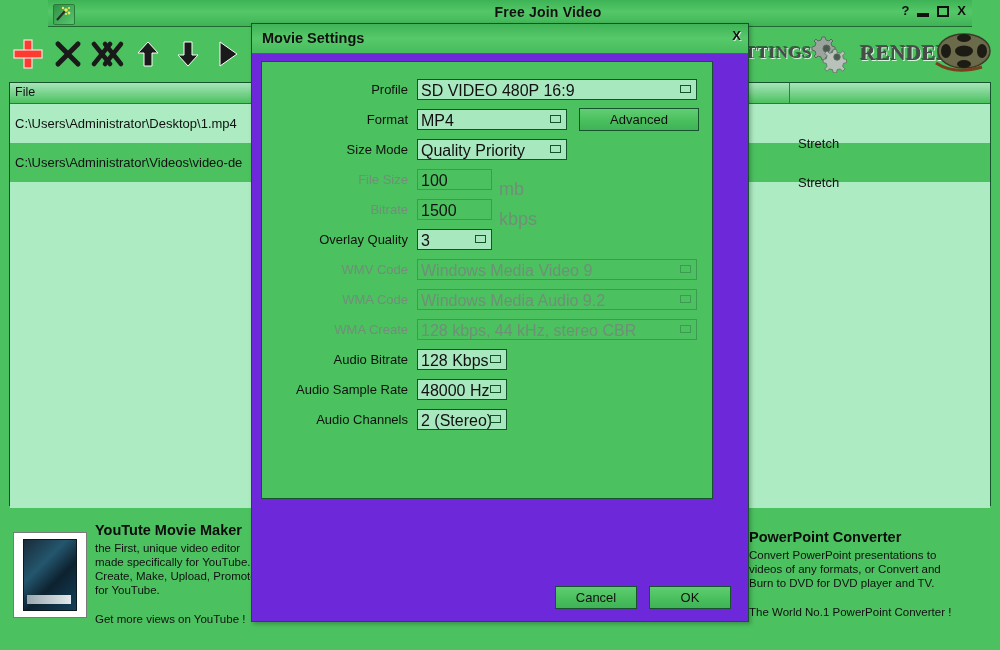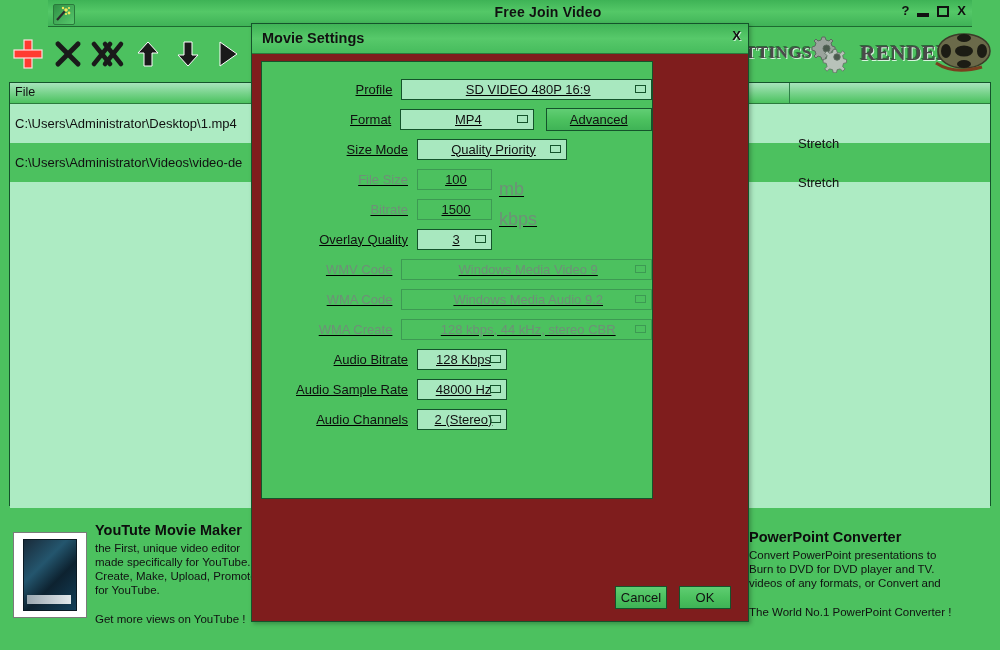--- a/index.html
+++ b/index.html
@@ -151,21 +151,21 @@
     font-size: 14.5px; font-weight: bold; color: #0d0d0d;
     white-space: nowrap; margin-bottom: 3px;
   }
   .ad-line { font-size: 11.5px; color: #111; line-height: 14px; white-space: nowrap; }
   .ad-foot { font-size: 11.5px; color: #111; white-space: nowrap; margin-top: 16px; }
 
   
   .dlg {
     position: absolute; left: 251px; top: 23px;
     width: 498px; height: 599px;
-    background: #7f1d1d;
+    background: #6d28d9;
     border: 1px solid #14532b;
     box-sizing: border-box;
     box-shadow: 2px 2px 4px rgba(0,0,0,.25);
   }
   .dlg-title {
     position: relative;
     height: 29px;
     background: linear-gradient(to bottom, #3FB356 0%, #57C96A 50%, #46BC5D 100%);
     border-bottom: 1px solid #2a7a3c;
   }
@@ -173,45 +173,44 @@
     position: absolute; left: 10px; top: 6px;
     font-size: 14.5px; font-weight: bold; color: #111;
   }
   .dlg-close {
     position: absolute; right: 7px; top: 4px;
     font-size: 13px; font-weight: bold; color: #111;
     text-shadow: 1px 1px 0 #cdf0d6;
   }
   .group {
     position: absolute; left: 9px; top: 37px;
-    width: 392px; height: 438px;
+    width: 452px; height: 438px;
     border: 1px solid #14532b;
     box-sizing: border-box;
     background: #4CC15F;
-    text-decoration: underline;
   }
   .frm { padding: 12px 0 0 0; }
   .row {
     display: flex; align-items: center;
     height: 30px; margin-bottom: 0px;
   }
   .lbl {
     width: 155px; text-align: right; padding-right: 9px;
     font-size: 13px; color: #111; box-sizing: border-box;
   }
   .lbl.dis { color: #6f8f78; }
   .fld {
     position: relative;
     height: 21px;
     background: #A8E8BF;
     border: 1px solid #14532b;
     box-sizing: border-box;
-    font-size: 13px; color: #111;
+    font-size: 16px; color: #111;
     padding: 2px 0 0 3px;
-    white-space: nowrap; overflow: hidden; text-align: center;
+    white-space: nowrap; overflow: hidden;
   }
   .fld.dis {
     background: #4CC15F;
     border-color: #3d9a53;
     color: #6f8f78;
   }
   .fld .caret {
     position: absolute; right: 5px; top: 5px;
     width: 11px; height: 8px;
     border: 1.5px solid #14532b;
@@ -233,21 +232,21 @@
     border: 1px solid #14532b;
     box-sizing: border-box;
     font-size: 13px; color: #111;
     display: flex; align-items: center; justify-content: center;
   }
   .dlg-btns {
     position: absolute; right: 17px; bottom: 12px;
     display: flex; gap: 12px;
   }
   .dbtn {
-    width: 52px; height: 23px;
+    width: 82px; height: 23px;
     background: linear-gradient(to bottom, #5FCD72 0%, #4CC15F 50%, #3FB356 100%);
     border: 1px solid #14532b;
     box-sizing: border-box;
     font-size: 13px; color: #111;
     display: flex; align-items: center; justify-content: center;
   }
 </style>
 </head>
 <body>
 
@@ -385,22 +384,22 @@
         <div class="ad-foot">Powerful, but Easy To Use !</div>
       </div>
     </div>
     <div class="ad">
       <div class="ad-box">
           <div class="ad-cover"></div>
         </div>
       <div class="ad-txt">
         <div class="ad-title">PowerPoint Converter</div>
         <div class="ad-line">Convert PowerPoint presentations to</div>
+        <div class="ad-line">videos of any formats, or Convert and</div>
         <div class="ad-line">Burn to DVD for DVD player and TV.</div>
-        <div class="ad-line">videos of any formats, or Convert and</div>
         <div class="ad-foot">The World No.1 PowerPoint Converter !</div>
       </div>
     </div>
   </div>
 
   <div class="dlg">
     <div class="dlg-title">
       <div class="dlg-title-text">Movie Settings</div>
       <div class="dlg-close">X</div>
     </div>

